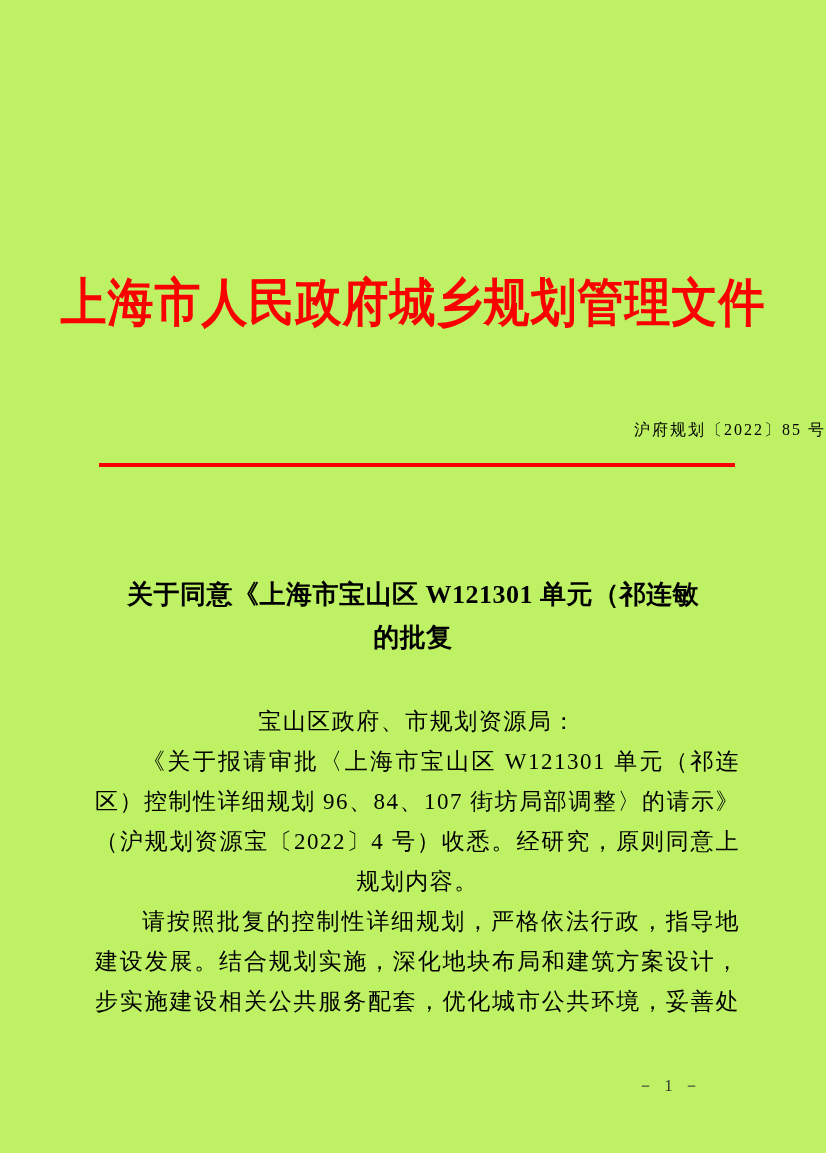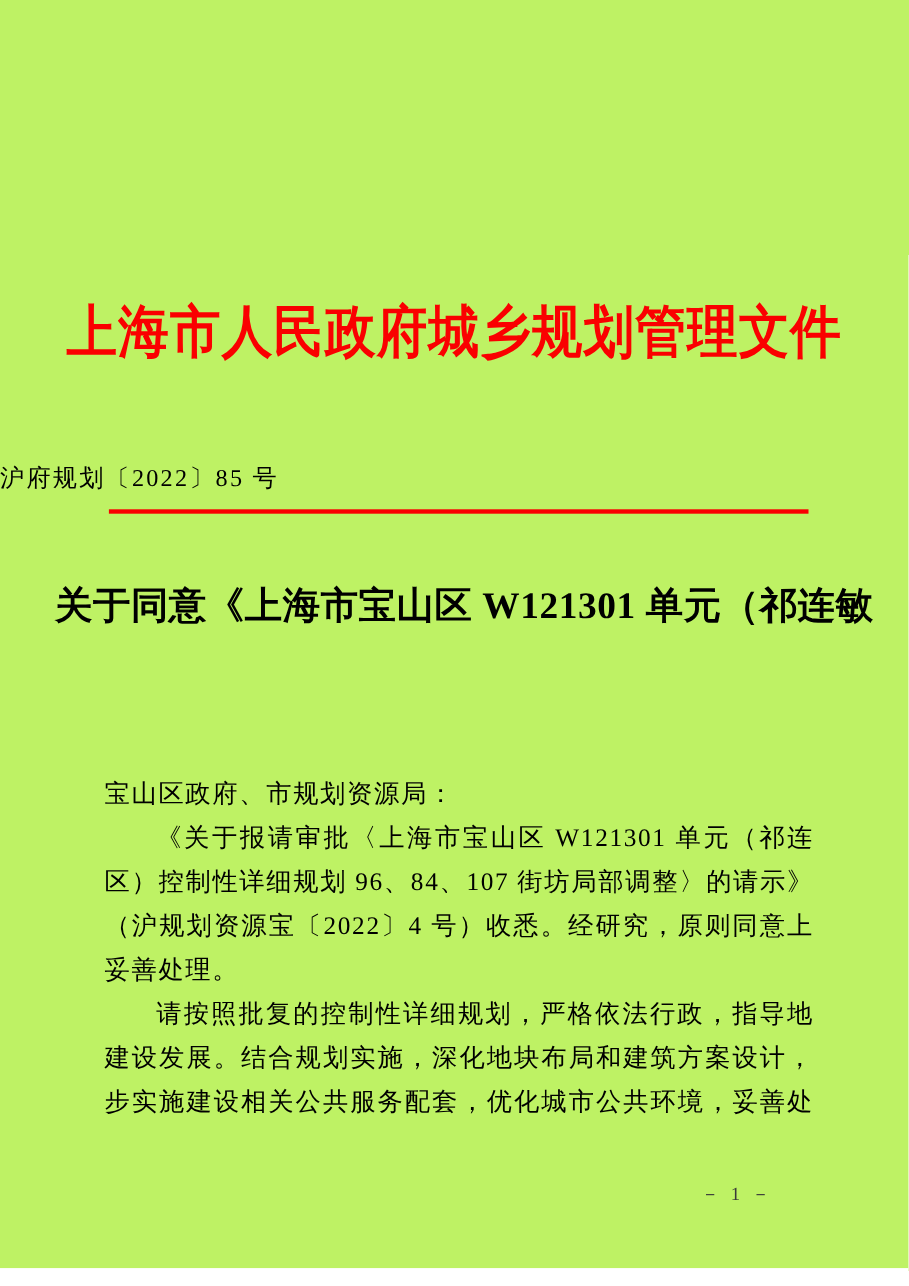--- a/index.html
+++ b/index.html
@@ -32,60 +32,60 @@
     transform:scaleY(1.12);
     transform-origin:center top;
     white-space:nowrap;
   }
   
   .doc-number{
     position:absolute;
     top:420px;
     left:0;
     width:100%;
-    text-align:left;
-    font-size:22px;
+    text-align:right;
+    font-size:16px;
     letter-spacing:2px;
     white-space:nowrap;
   }
   
   .red-rule{
     position:absolute;
     top:463px;
     left:99px;
     width:636px;
     height:4px;
     background:var(--accent);
   }
   
   .doc-title{
     position:absolute;
-    top:530px;
+    top:573px;
     left:50px;
     width:726px;
-    text-align:left;
+    text-align:center;
     font-weight:bold;
-    font-size:34px;
+    font-size:26px;
     line-height:43px;
     letter-spacing:0.5px;
   }
   .doc-title .t-line{white-space:nowrap;}
   
   .body-text{
     position:absolute;
     top:702px;
     left:95px;
     width:645px;
     font-size:23px;
     line-height:40px;
     letter-spacing:1.5px;
   }
   .b-line{
     height:40px;
-    text-align:left;
+    text-align:center;
     white-space:nowrap;
   }
   .b-line.jl{
     text-align:justify;
     text-align-last:justify;
     white-space:normal;
     overflow:hidden;
   }
   .b-line.ind{
     padding-left:47px;
@@ -109,28 +109,29 @@
 <div class="page">
 
   <div class="masthead">上海市人民政府城乡规划管理文件</div>
 
   <div class="doc-number">沪府规划〔2022〕85 号</div>
 
   <div class="red-rule"></div>
 
   <div class="doc-title">
     <div class="t-line">关于同意《上海市宝山区 W121301 单元（祁连敏</div>
+    <div class="t-line">的批复</div>
   </div>
 
   <div class="body-text">
     <div class="b-line">宝山区政府、市规划资源局：</div>
     <div class="b-line jl ind">《关于报请审批〈上海市宝山区 W121301 单元（祁连敏感</div>
     <div class="b-line jl">区）控制性详细规划 96、84、107 街坊局部调整〉的请示》</div>
     <div class="b-line jl">（沪规划资源宝〔2022〕4 号）收悉。经研究，原则同意上报</div>
-    <div class="b-line">妥善处理。</div>
+    <div class="b-line">规划内容。</div>
     <div class="b-line jl ind">请按照批复的控制性详细规划，严格依法行政，指导地区</div>
     <div class="b-line jl">建设发展。结合规划实施，深化地块布局和建筑方案设计，同</div>
     <div class="b-line jl">步实施建设相关公共服务配套，优化城市公共环境，妥善处理</div>
   </div>
 
   <div class="page-number">－ 1 －</div>
 
 </div>
 
 </body></html>

